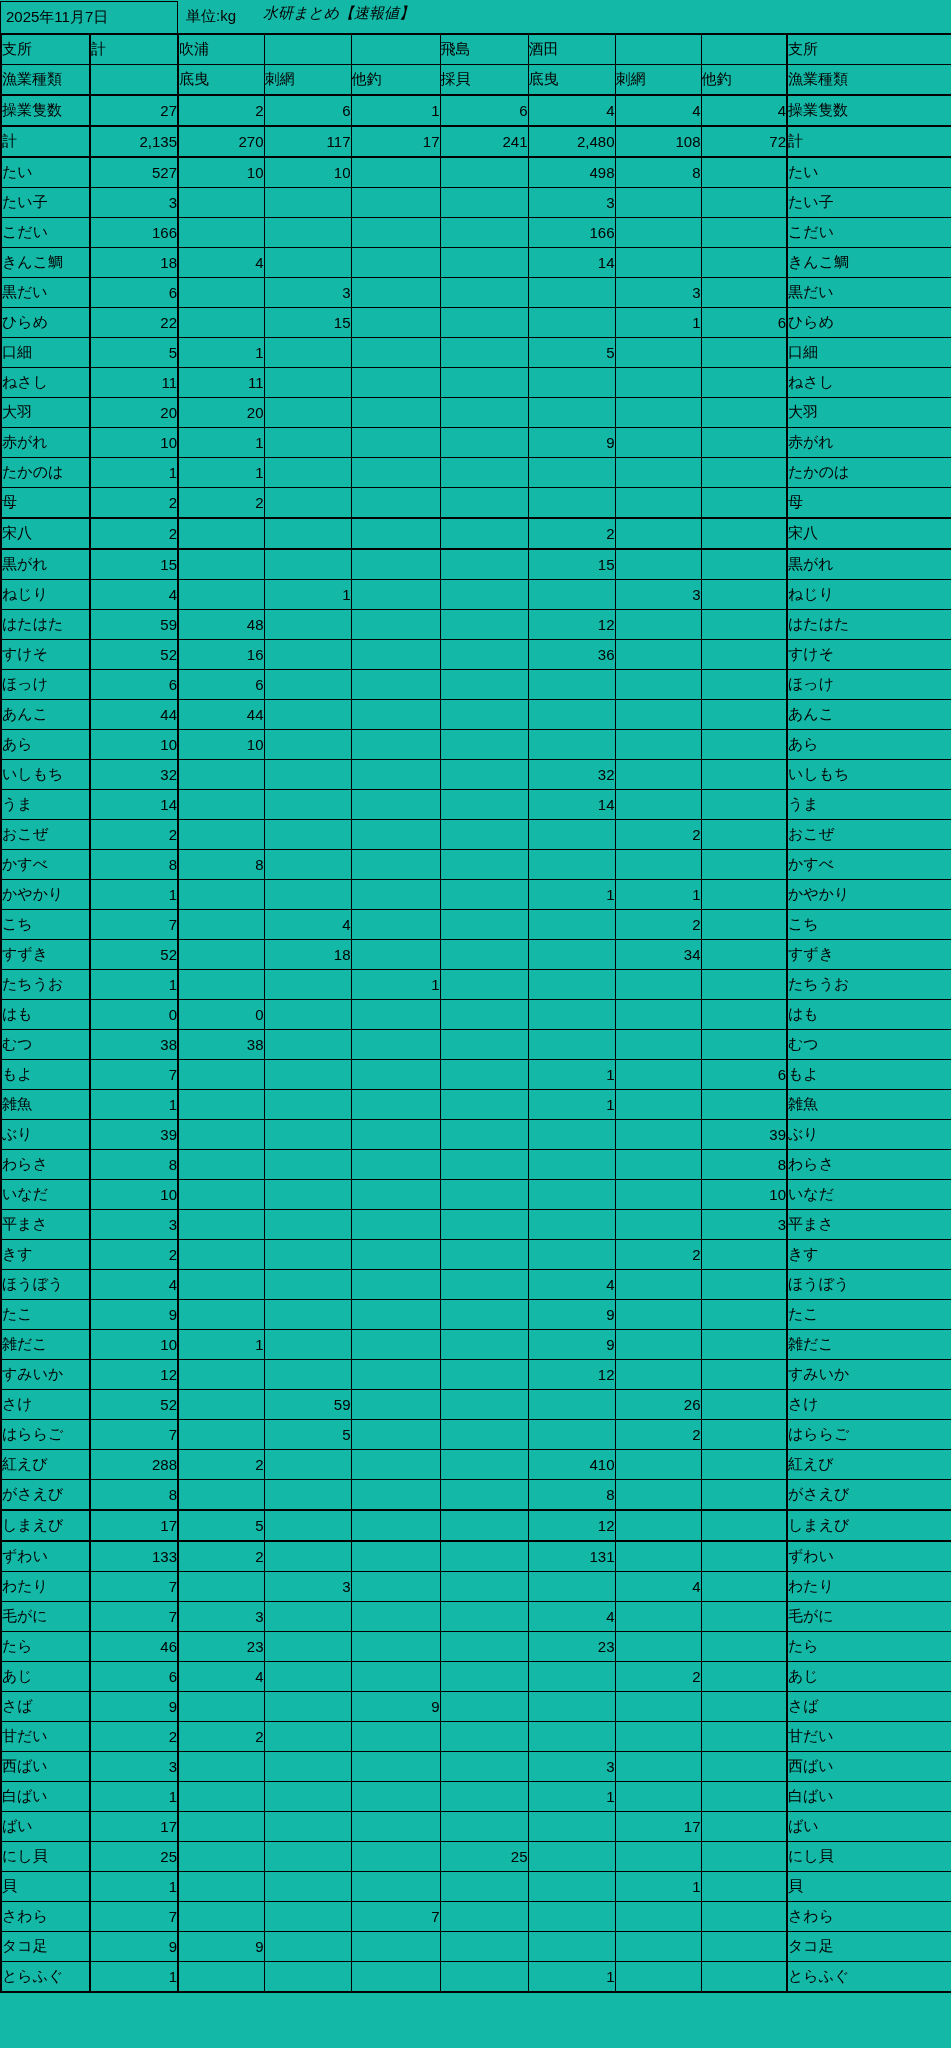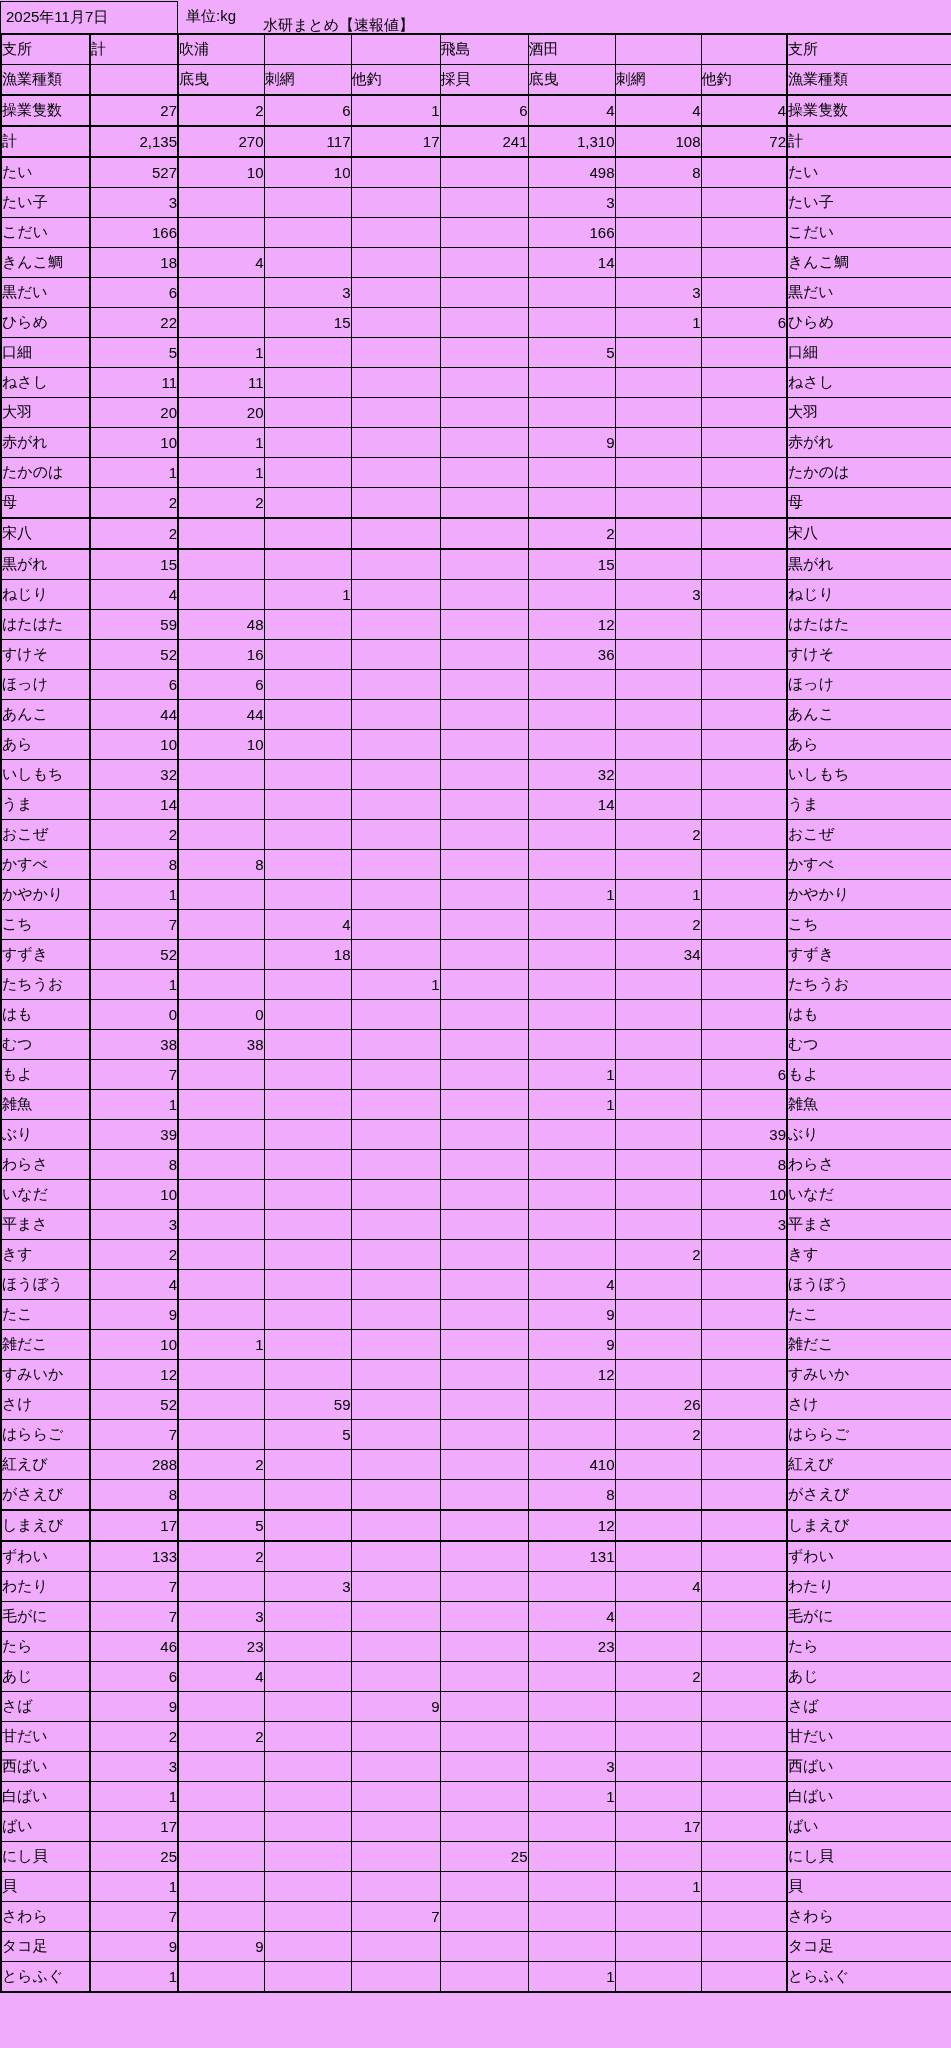--- a/index.html
+++ b/index.html
@@ -1,28 +1,28 @@
 <!DOCTYPE html>
 <html><head>
 <meta charset="utf-8">
 <style>
   html,body{margin:0;padding:0;background:#fff;}
   .page{
-    position:relative;width:951px;height:2048px;background:#f0abfc;
+    position:relative;width:951px;height:2048px;background:#14b8a6;
     font-family:"Liberation Sans","DejaVu Sans",sans-serif;
     font-size:15px;color:#000;overflow:hidden;
   }
   .topbar{position:relative;height:33px;}
   .date-cell{
     position:absolute;left:0;top:1px;width:178px;height:32px;
     border:1px solid #000;border-bottom:none;box-sizing:border-box;
     padding:6px 0 0 5px;
   }
   .unit{position:absolute;left:186px;top:7px;}
-  .title{position:absolute;left:263px;top:16px;}
+  .title{position:absolute;left:263px;top:4px;font-style:italic;}
   table.main{
     border-collapse:collapse;table-layout:fixed;width:951px;
     border:2px solid #000;
   }
   table.main td{
     border:1px solid #000;height:29px;padding:0;
     overflow:hidden;white-space:nowrap;vertical-align:middle;
     font-size:15px;
   }
   td.name{padding-left:4px;text-align:left;}
@@ -95,21 +95,21 @@
           <td class="num">4</td>
           <td class="name c9">操業隻数</td>
         </tr>
         <tr class="tb">
           <td class="name">計</td>
           <td class="num c1">2,135</td>
           <td class="num">270</td>
           <td class="num">117</td>
           <td class="num">17</td>
           <td class="num">241</td>
-          <td class="num">1,310</td>
+          <td class="num">2,480</td>
           <td class="num">108</td>
           <td class="num">72</td>
           <td class="name c9">計</td>
         </tr>
         <tr>
           <td class="name">たい</td>
           <td class="num c1">527</td>
           <td class="num">10</td>
           <td class="num">10</td>
           <td class="num"></td>

